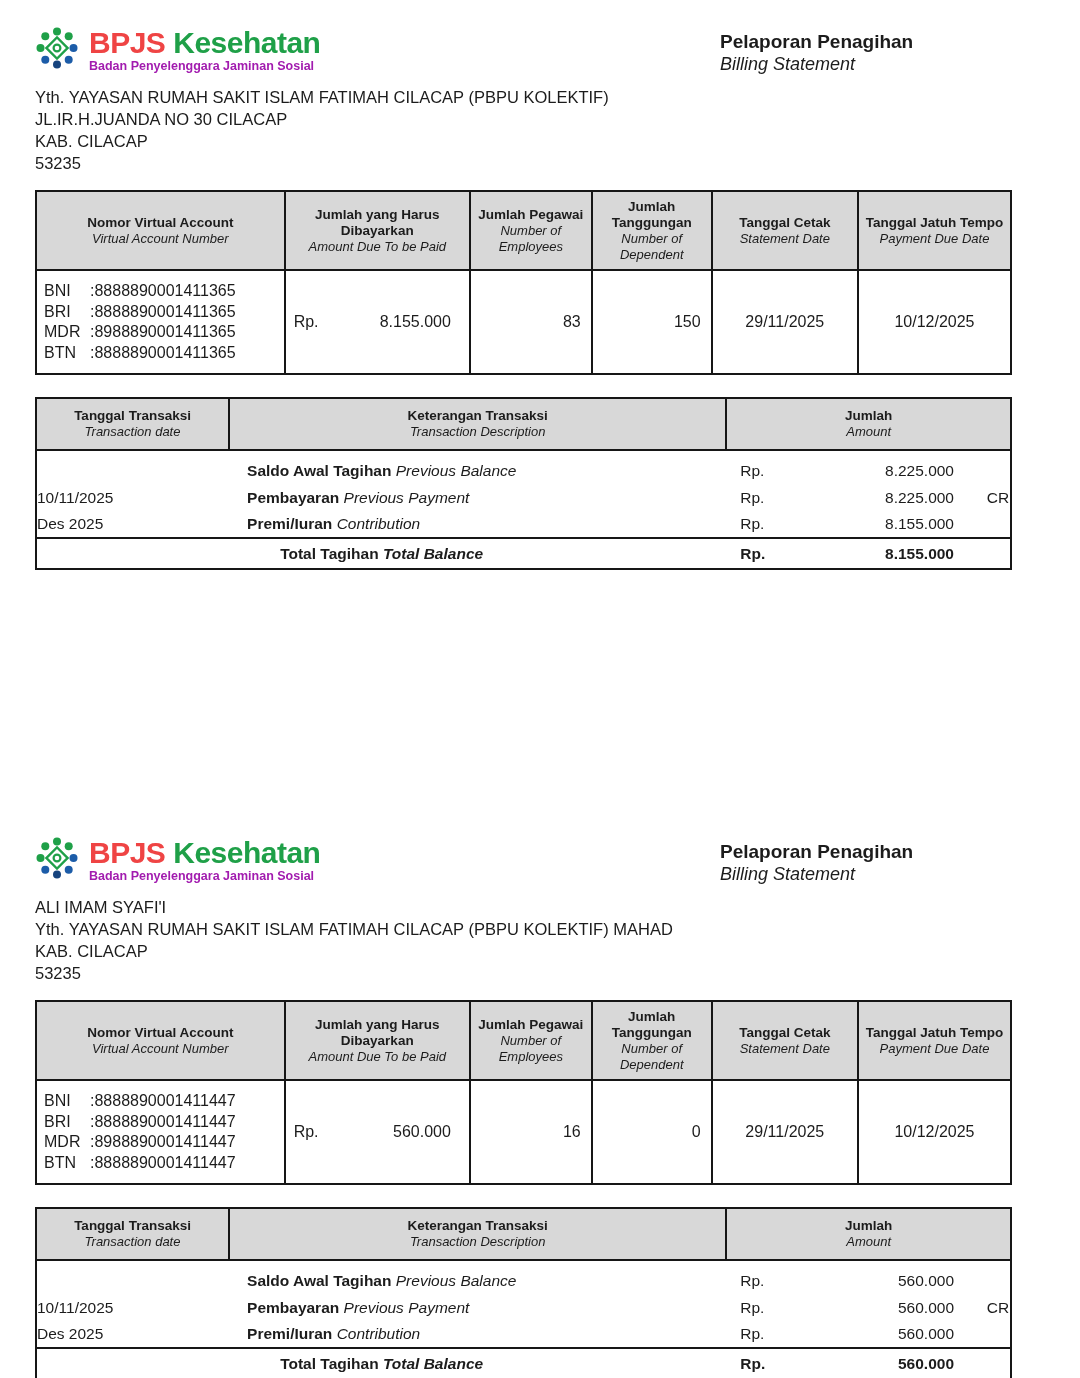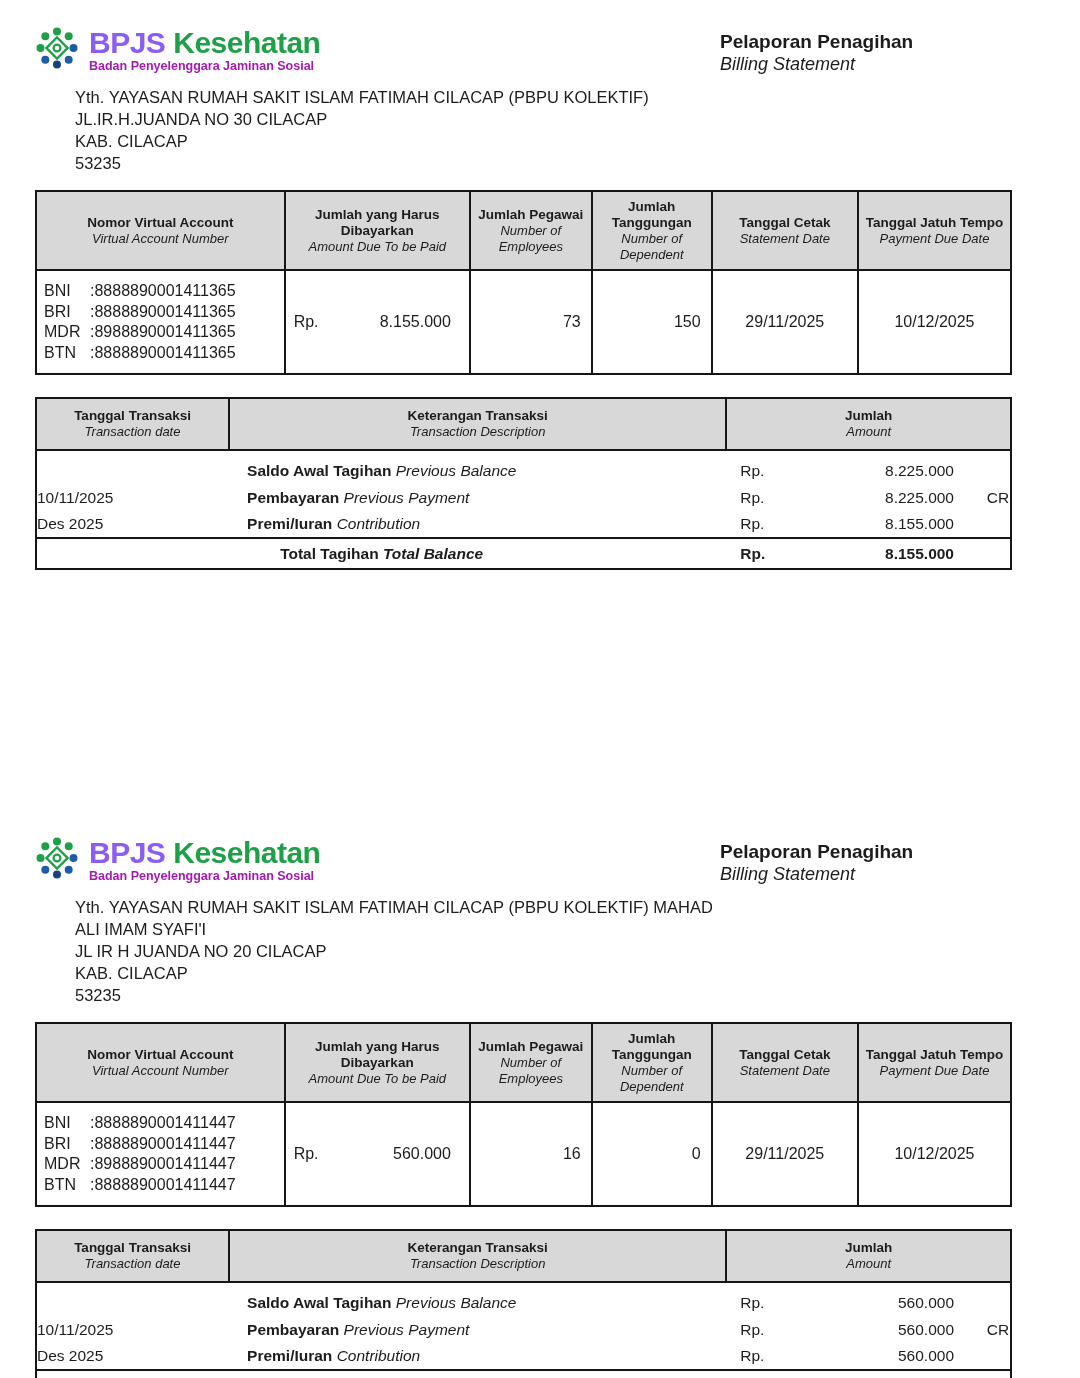--- a/index.html
+++ b/index.html
@@ -11,30 +11,30 @@
     font-family: "Liberation Sans", sans-serif;
     overflow: hidden;
   }
   .page { padding: 26px 68px 0 35px; }
 
   
   .stmt-header { display: flex; justify-content: space-between; align-items: flex-start; }
   .logo { display: flex; align-items: flex-start; gap: 10px; }
   .logo-text { padding-top: 2px; }
   .brand { font-size: 30px; font-weight: bold; letter-spacing: -0.5px; line-height: 30px; }
-  .brand-bpjs { color: #8b5cf6; }
+  .brand-bpjs { color: #ef4444; }
   .brand-kes { color: #1fa048; }
   .tagline { color: #a21caf; font-size: 12.5px; font-weight: bold; margin-top: 1px; }
   .doc-head { width: 292px; text-align: left; padding-top: 4px; }
   .doc-title { font-size: 19px; font-weight: bold; line-height: 23px; }
   .doc-subtitle { font-size: 18px; font-style: italic; line-height: 23px; }
 
   
   .address { margin-top: 10px; font-size: 16.5px; }
-  .addr-line { line-height: 22px; margin-left: 40px; }
+  .addr-line { line-height: 22px; }
 
   
   table { border-collapse: collapse; width: 100%; table-layout: fixed; }
   th { vertical-align: middle; }
   .h-id { font-weight: bold; font-size: 13.5px; line-height: 16px; }
   .h-en { font-weight: normal; font-style: italic; font-size: 13px; line-height: 15.5px; }
 
   
   .summary { margin-top: 16px; }
   .summary th, .summary td { border: 2px solid #161616; }
@@ -151,21 +151,21 @@
             <div class="va-row"><span class="va-bank">BRI</span><span class="va-num">:8888890001411365</span></div>
             <div class="va-row"><span class="va-bank">MDR</span><span class="va-num">:8988890001411365</span></div>
             <div class="va-row"><span class="va-bank">BTN</span><span class="va-num">:8888890001411365</span></div>
           </td>
           <td>
             <div class="amt-line">
                 <span class="cur">Rp.</span>
                 <span class="num">8.155.000</span>
               </div>
           </td>
-          <td class="right-cell">73</td>
+          <td class="right-cell">83</td>
           <td class="right-cell">150</td>
           <td class="center-cell">29/11/2025</td>
           <td class="center-cell">10/12/2025</td>
         </tr>
       </tbody>
     </table>
 
     <table class="tx">
       <colgroup>
           <col style="width:19.8%">
@@ -260,23 +260,22 @@
           <div class="tagline">Badan Penyelenggara Jaminan Sosial</div>
         </div>
       </div>
       <div class="doc-head">
         <div class="doc-title">Pelaporan Penagihan</div>
         <div class="doc-subtitle">Billing Statement</div>
       </div>
     </div>
 
     <div class="address">
+      <div class="addr-line">ALI IMAM SYAFI'I</div>
       <div class="addr-line">Yth. YAYASAN RUMAH SAKIT ISLAM FATIMAH CILACAP (PBPU KOLEKTIF) MAHAD</div>
-      <div class="addr-line">ALI IMAM SYAFI'I</div>
-      <div class="addr-line">JL IR H JUANDA NO 20 CILACAP</div>
       <div class="addr-line">KAB. CILACAP</div>
       <div class="addr-line">53235</div>
     </div>
 
     <table class="summary">
       <colgroup>
         <col style="width:25.5%">
           <col style="width:19%">
           <col style="width:12.5%">
         <col style="width:12.3%">

